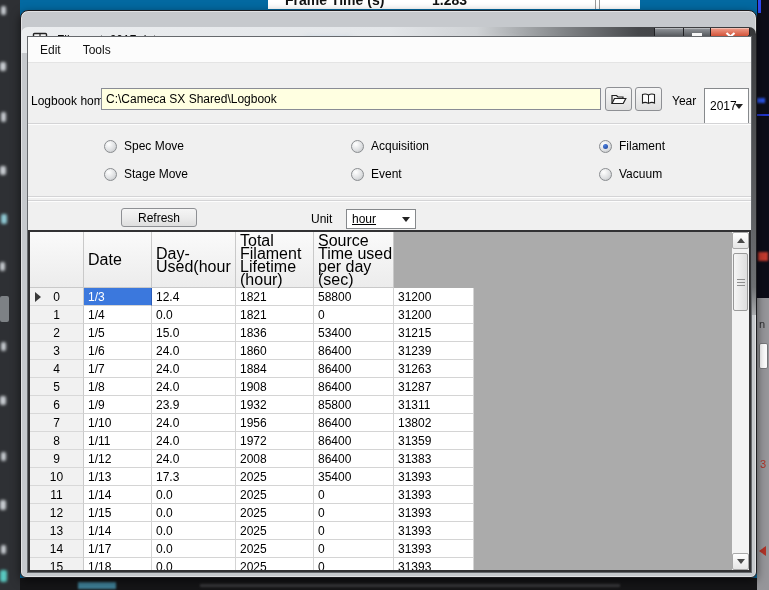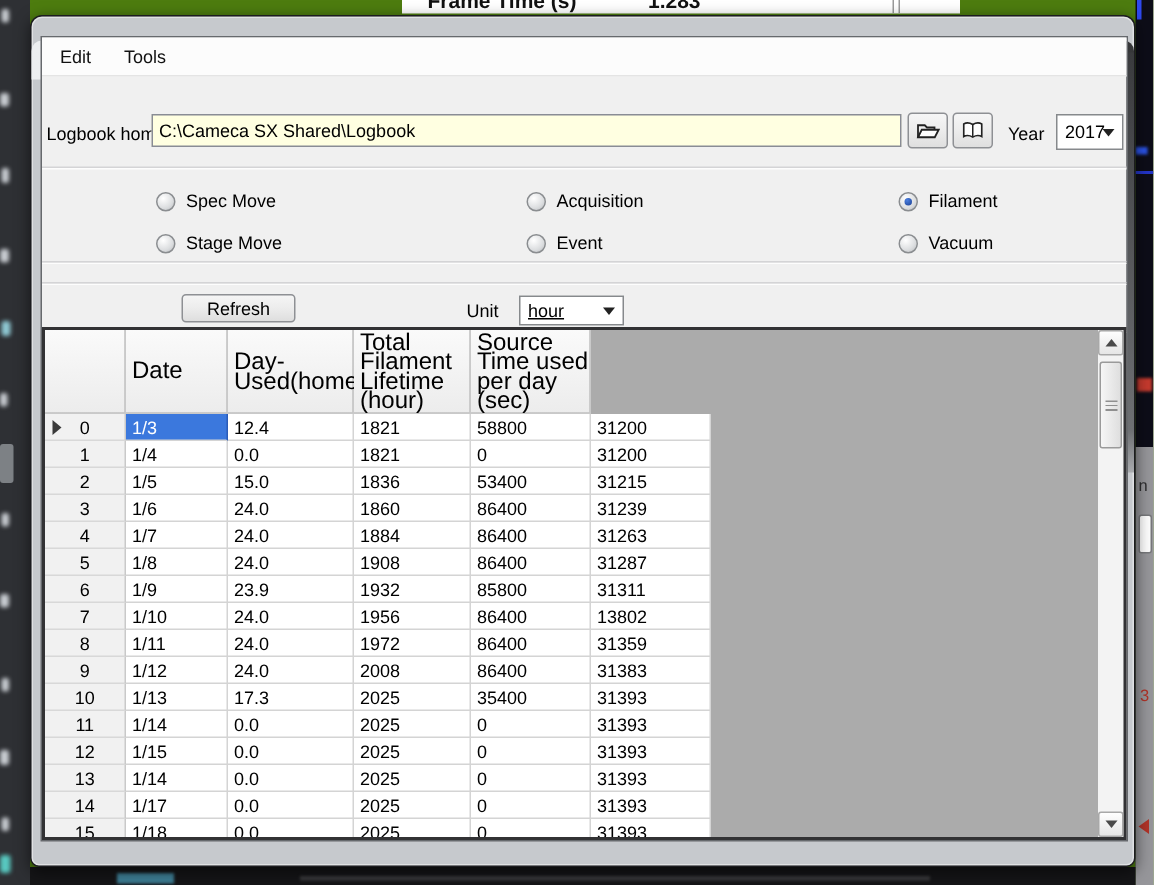--- a/index.html
+++ b/index.html
@@ -1,18 +1,18 @@
 <!DOCTYPE html>
 <html><head>
 <meta charset="utf-8">
 <style>
   * { box-sizing: border-box; margin: 0; padding: 0; }
   body { font-family: "Liberation Sans", sans-serif; }
   #stage { position: relative; width: 769px; height: 590px; overflow: hidden;
-           background: #4d7c0f; font-size: 12px; color: #000; }
+           background: #0369a1; font-size: 12px; color: #000; }
 
   
   .bg-topbar { position: absolute; left: 268px; top: 0; width: 372px; height: 9px;
                background: #fff; overflow: hidden; }
   .bg-topbar .t { position: absolute; top: -8px; font-size: 14px; font-weight: bold; color: #111; white-space: nowrap; }
   .bg-topbar .sep { position: absolute; top: 0; width: 1px; height: 9px; background: #9a9a9a; }
   .bg-left { position: absolute; left: 0; top: 0; width: 20px; height: 590px; background: #2e3034; }
   .bg-left .sm { position: absolute; background: #c8ccd1; filter: blur(1.5px); border-radius: 2px; }
   .bg-right { position: absolute; left: 757px; top: 0; width: 12px; height: 590px; background: #0d0d18; }
   .bg-right .gray { position: absolute; left: 0; top: 298px; width: 12px; height: 292px; background: #96969a; }
@@ -35,47 +35,47 @@
   .wbtn { height: 18px; border: 1px solid #202023; border-top: none; border-radius: 0 0 4px 4px;
           display: flex; align-items: center; justify-content: center; margin-left: -1px;
           background: linear-gradient(180deg,#94989d 0%,#5a5d61 45%,#3f4246 50%,#4a4d51 100%);
           box-shadow: inset 0 1px 0 rgba(255,255,255,.35); }
   .wbtn.min { width: 30px; } .wbtn.max { width: 28px; }
   .wbtn.close { width: 40px; background: linear-gradient(180deg,#f0a violet,#d4563c 45%,#9d2612 100%);
           background: linear-gradient(180deg,#ef9f8d 0%,#d4563c 45%,#9d2612 55%,#b8422b 100%); }
   .glyph-min { width: 11px; height: 3px; background: #f7f7f7; margin-top: 6px; box-shadow: 0 1px 1px rgba(0,0,0,.5); }
   .glyph-max { width: 10px; height: 8px; border: 1px solid #f7f7f7; border-top: 3px solid #f7f7f7; background: transparent; }
 
-  .client { position: absolute; left: 7px; top: 14px; width: 723px; height: 535px;
+  .client { position: absolute; left: 7px; top: 26px; width: 723px; height: 535px;
             background: #f0f0f0; outline: 1px solid #66696d; }
 
   
   .menubar { position: absolute; left: 0; top: 0; width: 723px; height: 26px; background: #fcfcfc;
              border-bottom: 1px solid #e4e4e4; display: flex; align-items: center; }
   .menu-item { padding: 4px 10px; margin-left: 2px; font-size: 12px; color: #111; }
 
   
   .lb-label { position: absolute; left: 3px; top: 57px; font-size: 12px; }
   .pathfield { position: absolute; left: 73px; top: 51px; width: 500px; height: 22px;
                background: #ffffe1; border: 1px solid #898c95; padding: 3px 0 0 4px; font-size: 12px; }
   .icon-btn { position: absolute; top: 50px; width: 27px; height: 24px; border: 1px solid #8e9094; border-radius: 3px;
               background: linear-gradient(180deg,#f6f6f6,#ececec 50%,#dfdfdf);
               display: flex; align-items: center; justify-content: center; }
   .year-label { position: absolute; left: 644px; top: 57px; font-size: 12px; }
   .combo { position: absolute; background: #fff; border: 1px solid #86898c; font-size: 12px;
            display: flex; align-items: center; padding-left: 5px; }
   .combo .arr { position: absolute; right: 5px; top: 50%; margin-top: -2px; width: 0; height: 0;
                 border-left: 4px solid transparent; border-right: 4px solid transparent; border-top: 5px solid #222; }
-  .combo.year { left: 676px; top: 51px; width: 45px; height: 24px; }
+  .combo.year { left: 676px; top: 51px; width: 45px; height: 36px; }
   .combo.unit { left: 318px; top: 172px; width: 70px; height: 20px; text-decoration: underline; }
 
   
   .etch-panel { position: absolute; left: 0; width: 723px; border-top: 1px solid #d4d4d6; border-bottom: 1px solid #d4d4d6;
                 box-shadow: inset 0 1px 0 #fdfdfd, 0 1px 0 #fdfdfd; }
-  .panel-radios { top: 86px; height: 64px; }
+  .panel-radios { top: 86px; height: 74px; }
   .panel-refresh { top: 163px; height: 33px; }
 
   .radio-item { position: absolute; display: flex; align-items: center; height: 14px; }
   .radio { width: 13px; height: 13px; border-radius: 50%; border: 1px solid #8a8d90; position: relative;
            background: radial-gradient(circle at 35% 30%, #ffffff, #dcdee0 60%, #b9bbbe); }
   .radio.checked::after { content: ""; position: absolute; left: 3px; top: 3px; width: 5px; height: 5px;
            border-radius: 50%; background: radial-gradient(circle at 35% 30%, #4a7fe0, #1b3f92); }
   .radio-item span.lbl { margin-left: 7px; font-size: 12px; }
 
   .btn-refresh { position: absolute; left: 93px; top: 171px; width: 76px; height: 19px;
@@ -253,21 +253,21 @@
       <span class="unit-label">Unit</span>
       <div class="combo unit">
         <span>hour</span>
         <span class="arr"></span>
       </div>
 
       <div class="grid">
         <div class="ghead">
           <div class="corner"></div>
         <div class="gh c0">Date</div>
-            <div class="gh c1">Day-Used(home</div>
+            <div class="gh c1">Day-Used(hour</div>
             <div class="gh c2">Total Filament Lifetime (hour)</div>
             <div class="gh c3">Source Time used per day (sec)</div>
           </div>
         <div id="grid-body">
             <div class="grow">
               <div class="rh">
                 <span class="arrow"></span>
                 <span>0</span>
               </div>
               <div class="gc c0 selcell">1/3</div>

